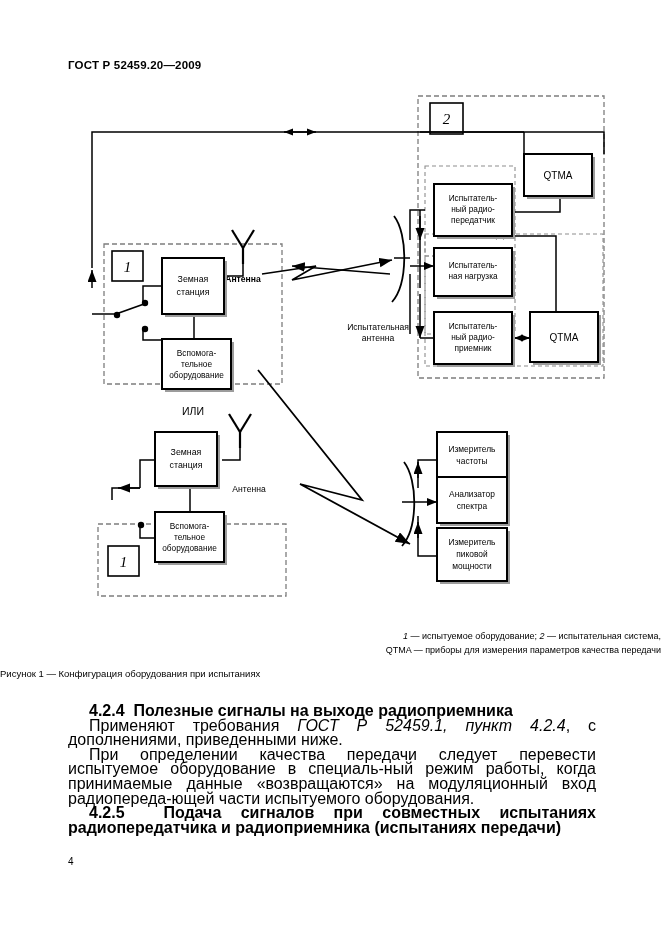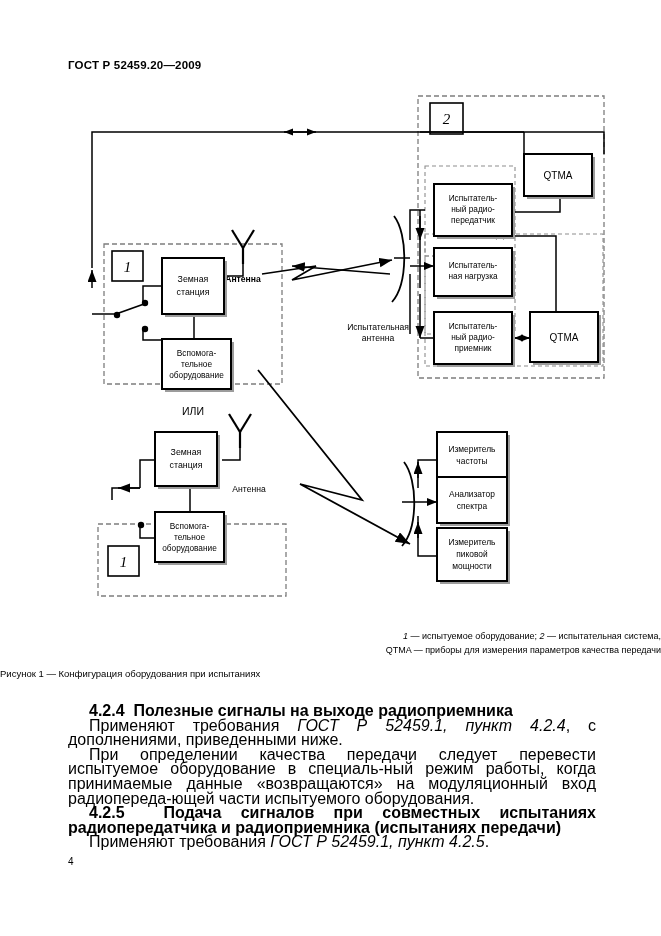--- a/index.html
+++ b/index.html
@@ -284,21 +284,18 @@
       <span>4.2.4</span>&nbsp;&nbsp;<span>Полезные сигналы на выходе радиоприемника</span>
     </p>
     <p class="para">
       <span>Применяют требования </span><em>ГОСТ Р 52459.1, пункт 4.2.4</em><span>, с дополнениями, приведенными ниже.</span>
     </p>
     <p class="para">При определении качества передачи следует перевести испытуемое оборудование в специаль-ный режим работы, когда принимаемые данные «возвращаются» на модуляционный вход радиопереда-ющей части испытуемого оборудования.</p>
 
     <p class="h4">
       <span>4.2.5</span>&nbsp;&nbsp;<span>Подача сигналов при совместных испытаниях радиопередатчика и радиоприемника (испытаниях передачи)</span>
     </p>
-    <p class="para">
-      <span>Применяют требования </span><em>ГОСТ Р 52459.1, пункт 4.2.5</em><span>.</span>
-    </p>
 
   </div>
 
   <div class="pageno">4</div>
 
 </div>
 
 </body></html>

